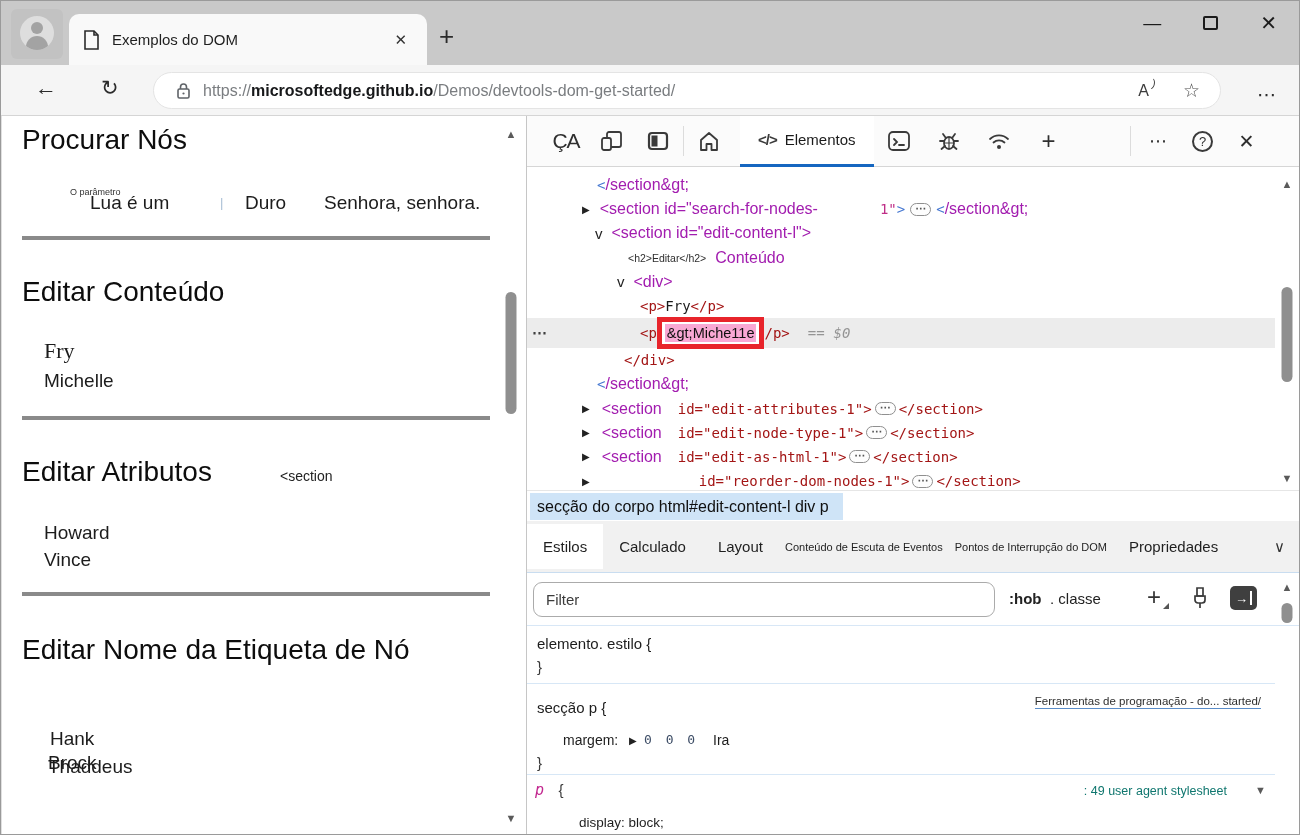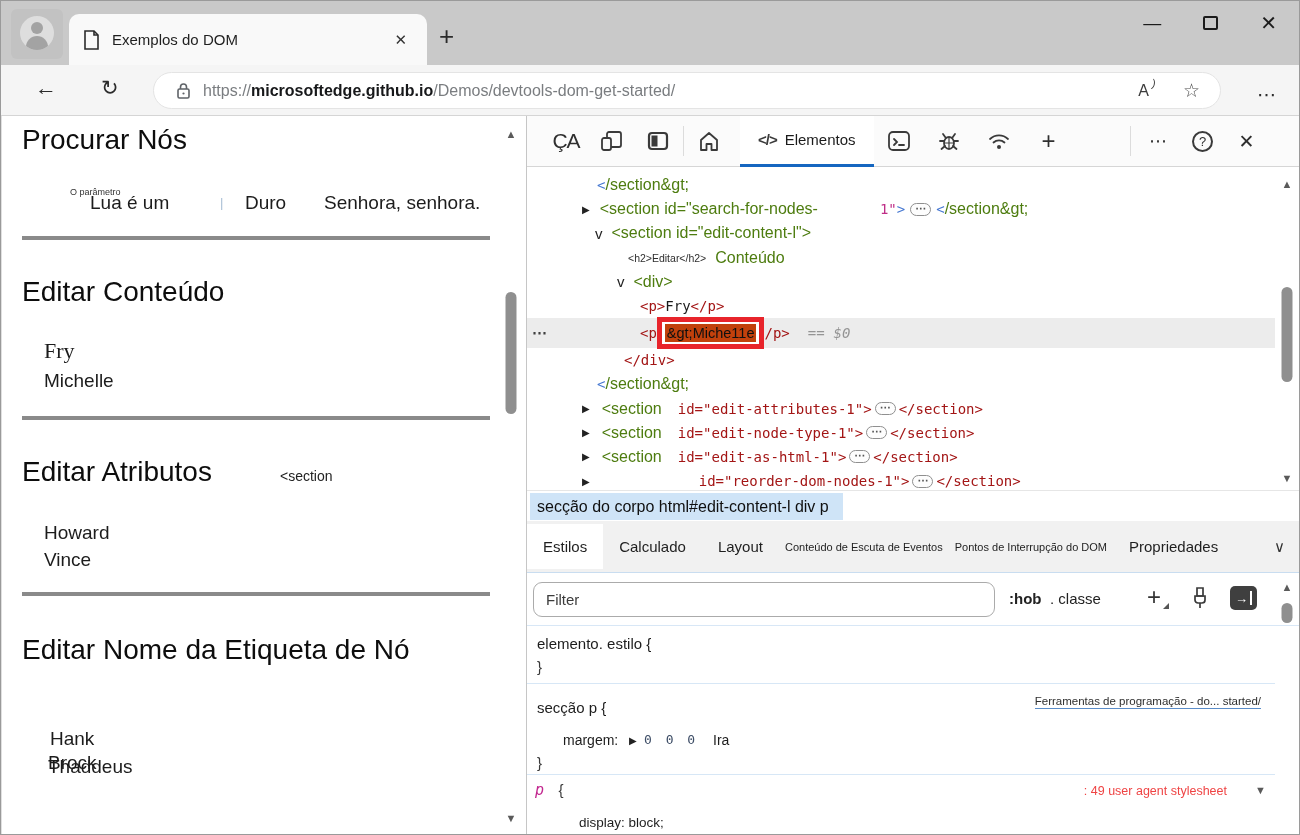--- a/index.html
+++ b/index.html
@@ -68,34 +68,34 @@
   .plusbtn2 { width:50px; font-size:24px; font-weight:300; }
   .dtdots { width:44px; font-size:18px; letter-spacing:1px; margin-left:4px; }
   .helpbtn { width:44px; }
   .helpcirc { width:21px; height:21px; border:2px solid #3a3a3a; border-radius:50%; display:flex; align-items:center; justify-content:center; font-size:13px; }
   .dtclose { width:44px; font-size:19px; }
   
   .domtree { position:absolute; left:0; top:51px; width:748px; height:323px; padding-top:6px; overflow:hidden; }
   .dom-row { position:relative; height:24.2px; display:flex; align-items:center; white-space:nowrap; }
   .dom-row.selected { height:30px; background:#ececec; z-index:2; }
   .row-marker { position:absolute; left:5px; font-size:15px; font-weight:700; color:#3f3f3f; letter-spacing:1px; }
-  .t-plain { font-size:16px; color:#4d7c0f; }
+  .t-plain { font-size:16px; color:#a21caf; }
   .t-code  { font-family:"DejaVu Sans Mono", monospace; font-size:14px; color:#a31515; }
   .t-codeblk { font-family:"DejaVu Sans Mono", monospace; font-size:14px; color:#1b1b1b; }
   .t-blue  { font-family:"DejaVu Sans Mono", monospace; font-size:14px; color:#4577d1; }
   .t-magenta { font-family:"DejaVu Sans Mono", monospace; font-size:14px; color:#bf2e87; }
   .t-tiny { font-size:10.5px; color:#2e2e2e; }
   .t-gray { font-family:"DejaVu Sans Mono", monospace; font-size:14px; color:#949494; }
   .t-grayit { font-family:"DejaVu Sans Mono", monospace; font-size:14px; color:#949494; font-style:italic; }
   .t-arrow { font-size:10px; color:#222; }
   .t-varrow { font-size:15px; color:#222; }
   .t-pill { border:1px solid #8f8f8f; border-radius:8px; background:#fdfdfd; color:#555;
             font-size:11px; font-weight:700; line-height:9px; padding:0 4px 3px 4px; height:13px; }
   .editwrap { border:5px solid #e8242b; background:#fff; padding:2px 3px; display:inline-flex; }
-  .editsel { background:#c2410c; font-size:14.5px; color:#101010; padding:1px 2px; }
+  .editsel { background:#f9a8d4; font-size:14.5px; color:#101010; padding:1px 2px; }
   
   .crumbbar { position:absolute; left:0; top:374px; width:100%; height:31px; background:#fff; border-top:1px solid #e6e6e6; }
   .crumbhl { position:absolute; left:3px; top:2px; height:27px; background:#cfe4f7; display:flex; align-items:center; padding:0 14px 0 7px; }
   .crumbhl .txt { font-size:16px; color:#101010; white-space:nowrap; }
   
   .tabstrip { position:absolute; left:0; top:405px; width:100%; height:52px; background:#f1f1f1; border-bottom:1px solid #c9ddf0; display:flex; align-items:center; }
   .stab { font-size:15px; color:#1f1f1f; padding:14px 16px; white-space:nowrap; }
   .stab.sel { background:#fff; }
   .stab.small { font-size:11px; padding:14px 6px; }
   .stripchev { margin-left:auto; margin-right:16px; font-size:15px; color:#333; }
@@ -115,21 +115,21 @@
   .rl { position:absolute; white-space:nowrap; }
   .sel15 { font-size:15px; color:#1d1d1d; }
   .brace { font-size:15px; color:#3a3a3a; }
   .rdiv { position:absolute; left:0; width:100%; height:1px; background:#d7e7f6; }
   .srclink { font-size:11.5px; color:#2e2e2e; border-bottom:1px solid #5b8dc9; padding-bottom:1px; }
   .propname { font-size:14px; color:#1d1d1d; }
   .propval { font-family:"DejaVu Sans Mono", monospace; font-size:13px; color:#3d4d66; word-spacing:6px; }
   .propunit { font-size:14px; color:#1d1d1d; }
   .exparrow { font-size:10px; color:#222; }
   .pmagenta { font-family:"DejaVu Sans Mono", monospace; font-size:15px; font-style:italic; color:#c2278f; }
-  .origin { font-size:12.5px; color:#ef4444; }
+  .origin { font-size:12.5px; color:#0f766e; }
   .disp { font-size:13.5px; color:#1d1d1d; }
   
   svg { display:block; }
 </style>
 </head>
 <body>
 
 <div class="win">
 
   <div class="tabbar">

